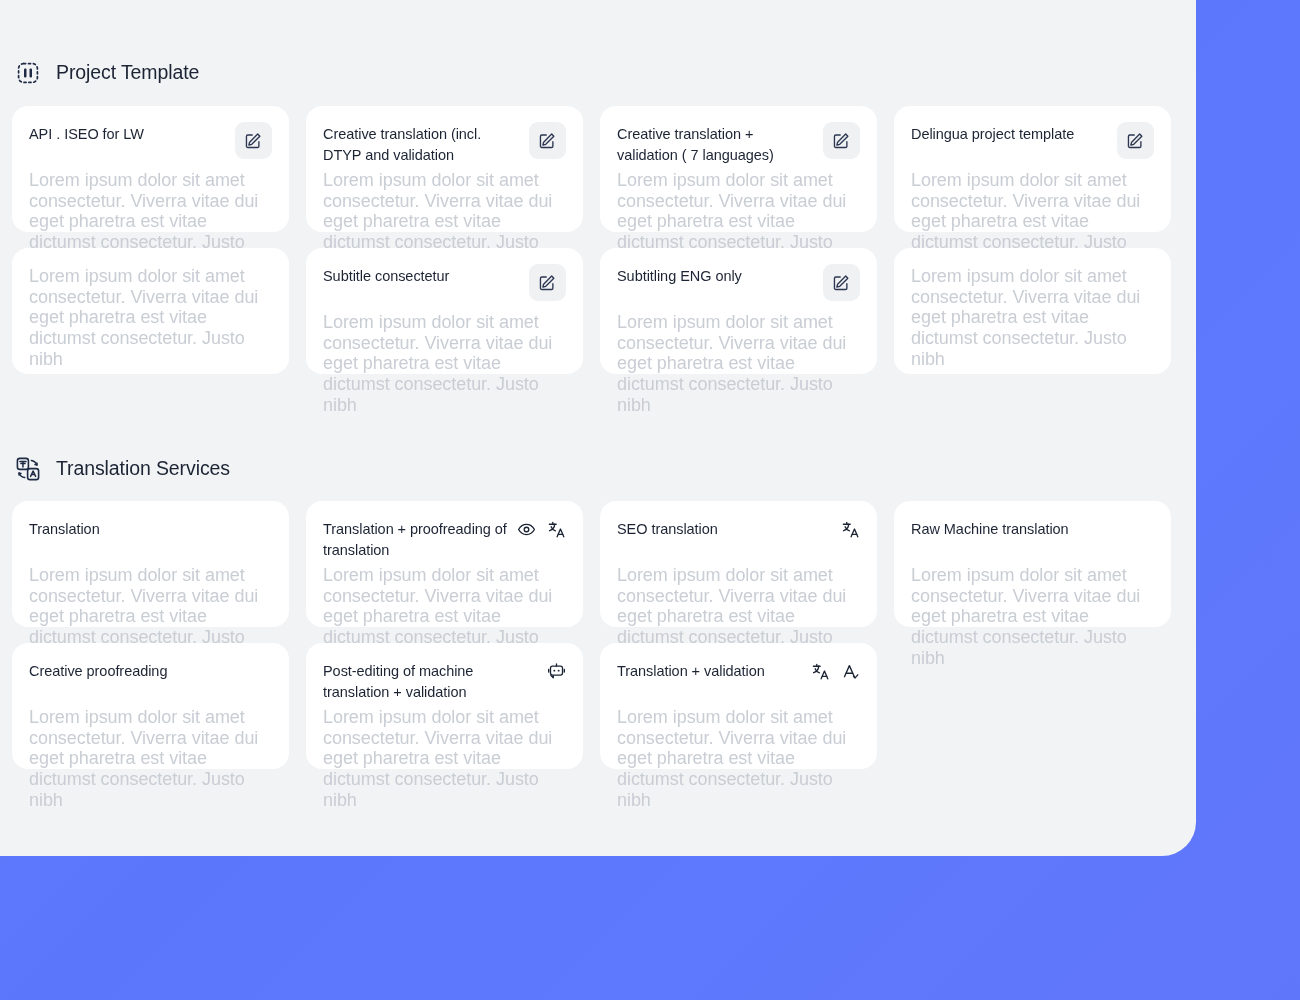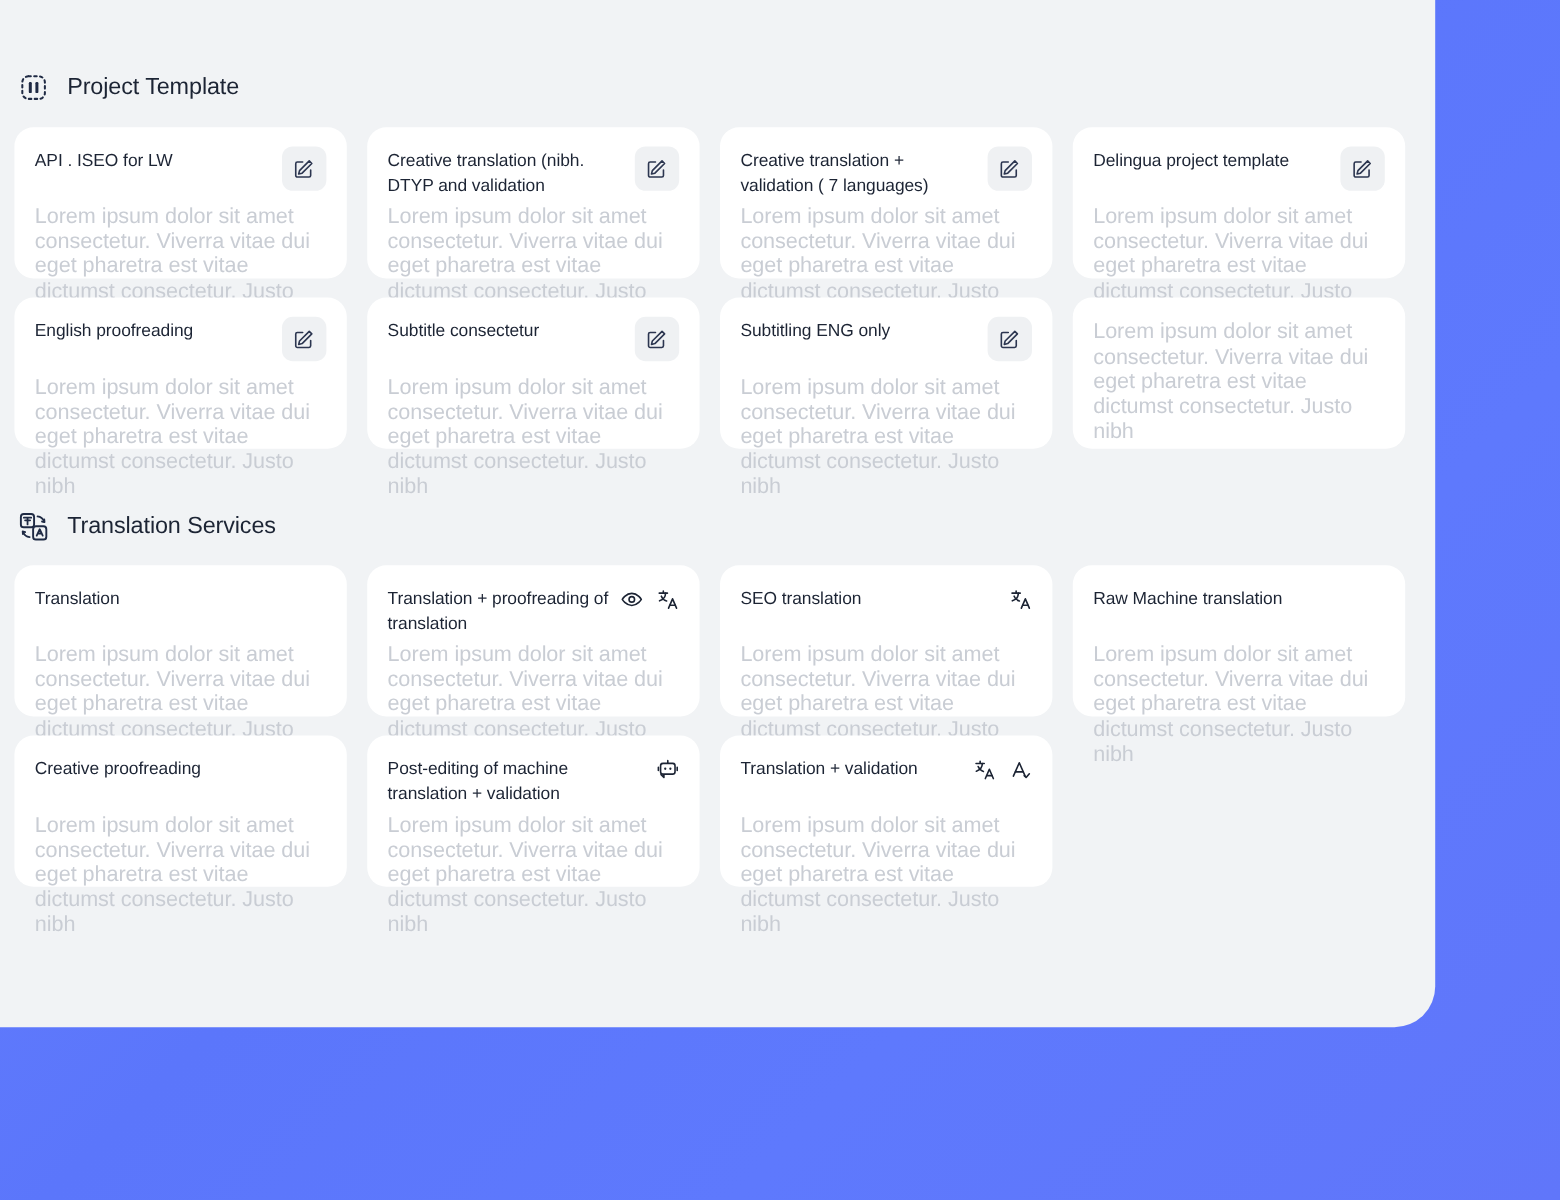--- a/index.html
+++ b/index.html
@@ -130,21 +130,21 @@
     margin-top: 1px;
   }
   .icon-group .ico {
     display: flex;
     align-items: center;
     justify-content: center;
     cursor: pointer;
   }
 
   .sec-block-1 { padding-top: 42px; }
-  .sec-block-2 { padding-top: 50px; }
+  .sec-block-2 { padding-top: 40px; margin-top: 40px; }
   .grid-wrap { margin-top: 18px; }
   .grid-wrap-2 { margin-top: 17px; border-radius: 11px; }
 </style>
 </head>
 <body>
 
 <div id="panel">
   <div class="panel-inner">
 
     <div class="sec-block-1">
@@ -170,21 +170,21 @@
                   <path d="M17.3 3.9 20 6.6 9.8 16.8l-3.6.9.9-3.6z" stroke="#2c3650" stroke-width="1.7" stroke-linejoin="round"></path>
                   <path d="M18.8 13.6v5.6c0 .9-.8 1.7-1.7 1.7H4.8c-.9 0-1.7-.8-1.7-1.7V6.8c0-.9.8-1.7 1.7-1.7h5.6" stroke="#2c3650" stroke-width="1.7" stroke-linecap="round"></path>
                 </svg>
               </button>
             </div>
             <div class="card-desc">Lorem ipsum dolor sit amet consectetur. Viverra vitae dui eget pharetra est vitae dictumst consectetur. Justo nibh</div>
           </div>
 
           <div class="card">
             <div class="card-top">
-              <div class="card-title">Creative translation (nibh. DTYP and validation</div>
+              <div class="card-title">Creative translation (incl. DTYP and validation</div>
               <button class="edit-btn">
                 <svg width="19" height="19" viewBox="0 0 24 24" fill="none">
                   <path d="M17.3 3.9 20 6.6 9.8 16.8l-3.6.9.9-3.6z" stroke="#2c3650" stroke-width="1.7" stroke-linejoin="round"></path>
                   <path d="M18.8 13.6v5.6c0 .9-.8 1.7-1.7 1.7H4.8c-.9 0-1.7-.8-1.7-1.7V6.8c0-.9.8-1.7 1.7-1.7h5.6" stroke="#2c3650" stroke-width="1.7" stroke-linecap="round"></path>
                 </svg>
               </button>
             </div>
             <div class="card-desc">Lorem ipsum dolor sit amet consectetur. Viverra vitae dui eget pharetra est vitae dictumst consectetur. Justo nibh</div>
           </div>
 
@@ -208,29 +208,20 @@
                 <svg width="19" height="19" viewBox="0 0 24 24" fill="none">
                   <path d="M17.3 3.9 20 6.6 9.8 16.8l-3.6.9.9-3.6z" stroke="#2c3650" stroke-width="1.7" stroke-linejoin="round"></path>
                   <path d="M18.8 13.6v5.6c0 .9-.8 1.7-1.7 1.7H4.8c-.9 0-1.7-.8-1.7-1.7V6.8c0-.9.8-1.7 1.7-1.7h5.6" stroke="#2c3650" stroke-width="1.7" stroke-linecap="round"></path>
                 </svg>
               </button>
             </div>
             <div class="card-desc">Lorem ipsum dolor sit amet consectetur. Viverra vitae dui eget pharetra est vitae dictumst consectetur. Justo nibh</div>
           </div>
 
           <div class="card">
-            <div class="card-top">
-              <div class="card-title">English proofreading</div>
-              <button class="edit-btn">
-                <svg width="19" height="19" viewBox="0 0 24 24" fill="none">
-                  <path d="M17.3 3.9 20 6.6 9.8 16.8l-3.6.9.9-3.6z" stroke="#2c3650" stroke-width="1.7" stroke-linejoin="round"></path>
-                  <path d="M18.8 13.6v5.6c0 .9-.8 1.7-1.7 1.7H4.8c-.9 0-1.7-.8-1.7-1.7V6.8c0-.9.8-1.7 1.7-1.7h5.6" stroke="#2c3650" stroke-width="1.7" stroke-linecap="round"></path>
-                </svg>
-              </button>
-            </div>
             <div class="card-desc">Lorem ipsum dolor sit amet consectetur. Viverra vitae dui eget pharetra est vitae dictumst consectetur. Justo nibh</div>
           </div>
 
           <div class="card">
             <div class="card-top">
               <div class="card-title">Subtitle consectetur</div>
               <button class="edit-btn">
                 <svg width="19" height="19" viewBox="0 0 24 24" fill="none">
                   <path d="M17.3 3.9 20 6.6 9.8 16.8l-3.6.9.9-3.6z" stroke="#2c3650" stroke-width="1.7" stroke-linejoin="round"></path>
                   <path d="M18.8 13.6v5.6c0 .9-.8 1.7-1.7 1.7H4.8c-.9 0-1.7-.8-1.7-1.7V6.8c0-.9.8-1.7 1.7-1.7h5.6" stroke="#2c3650" stroke-width="1.7" stroke-linecap="round"></path>

